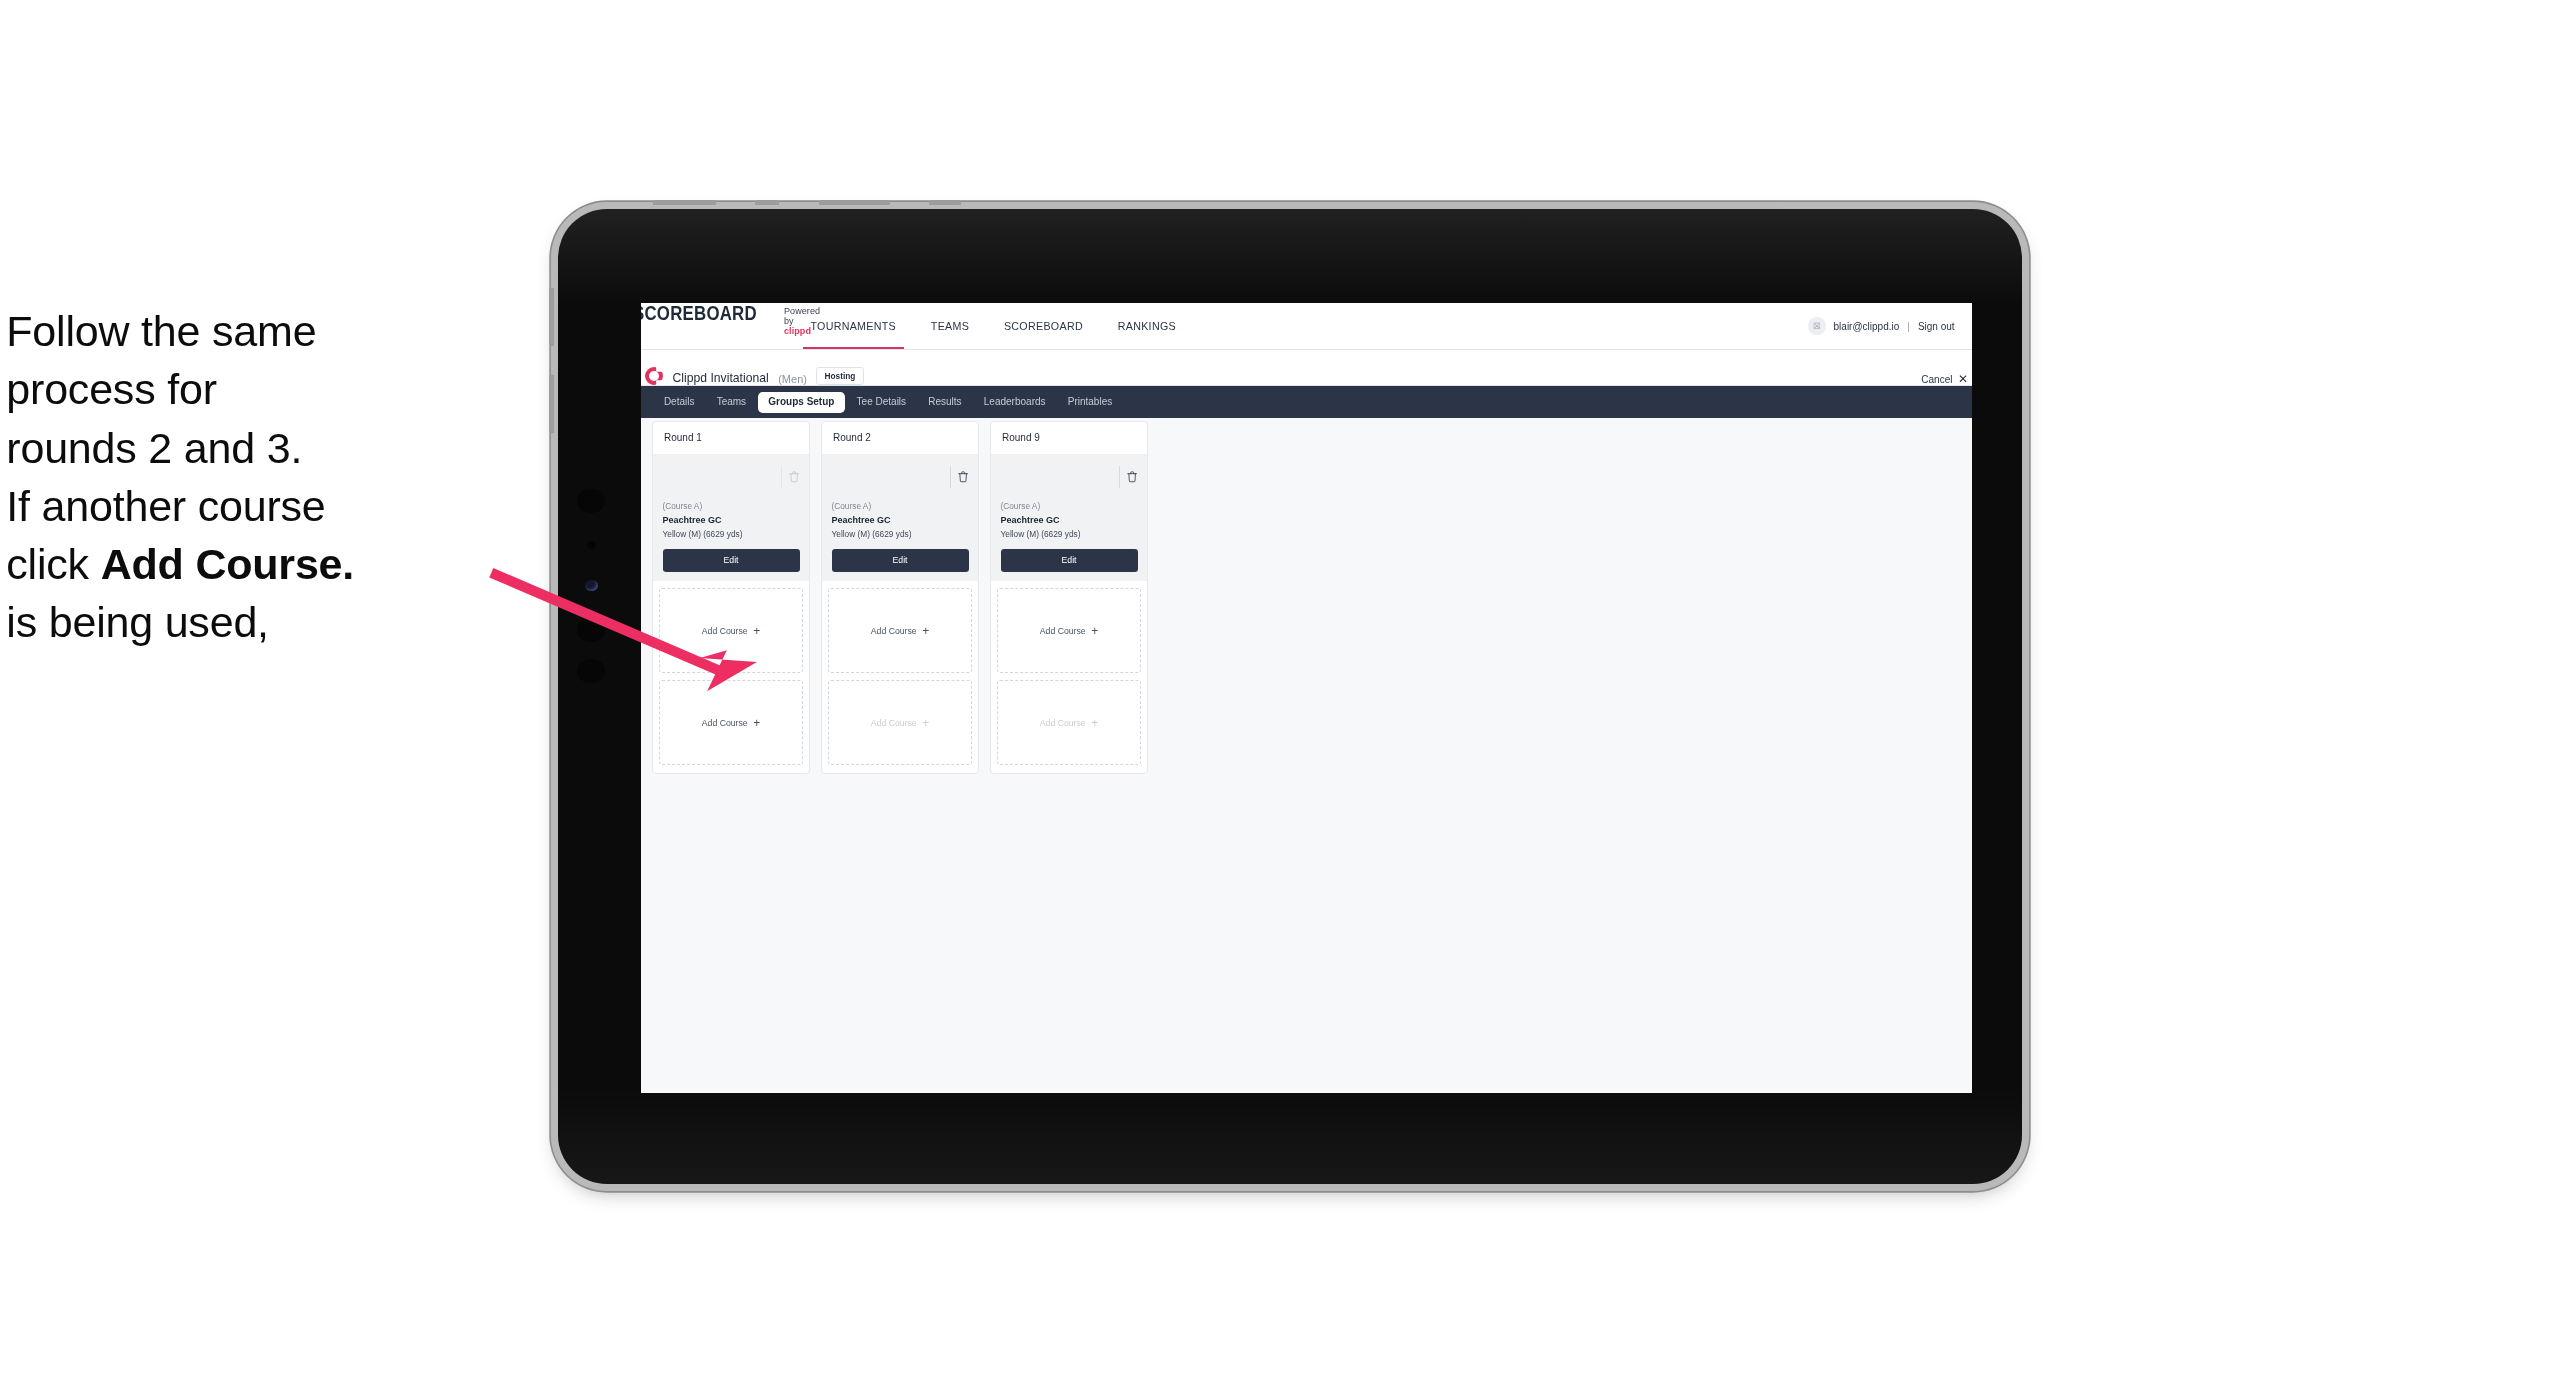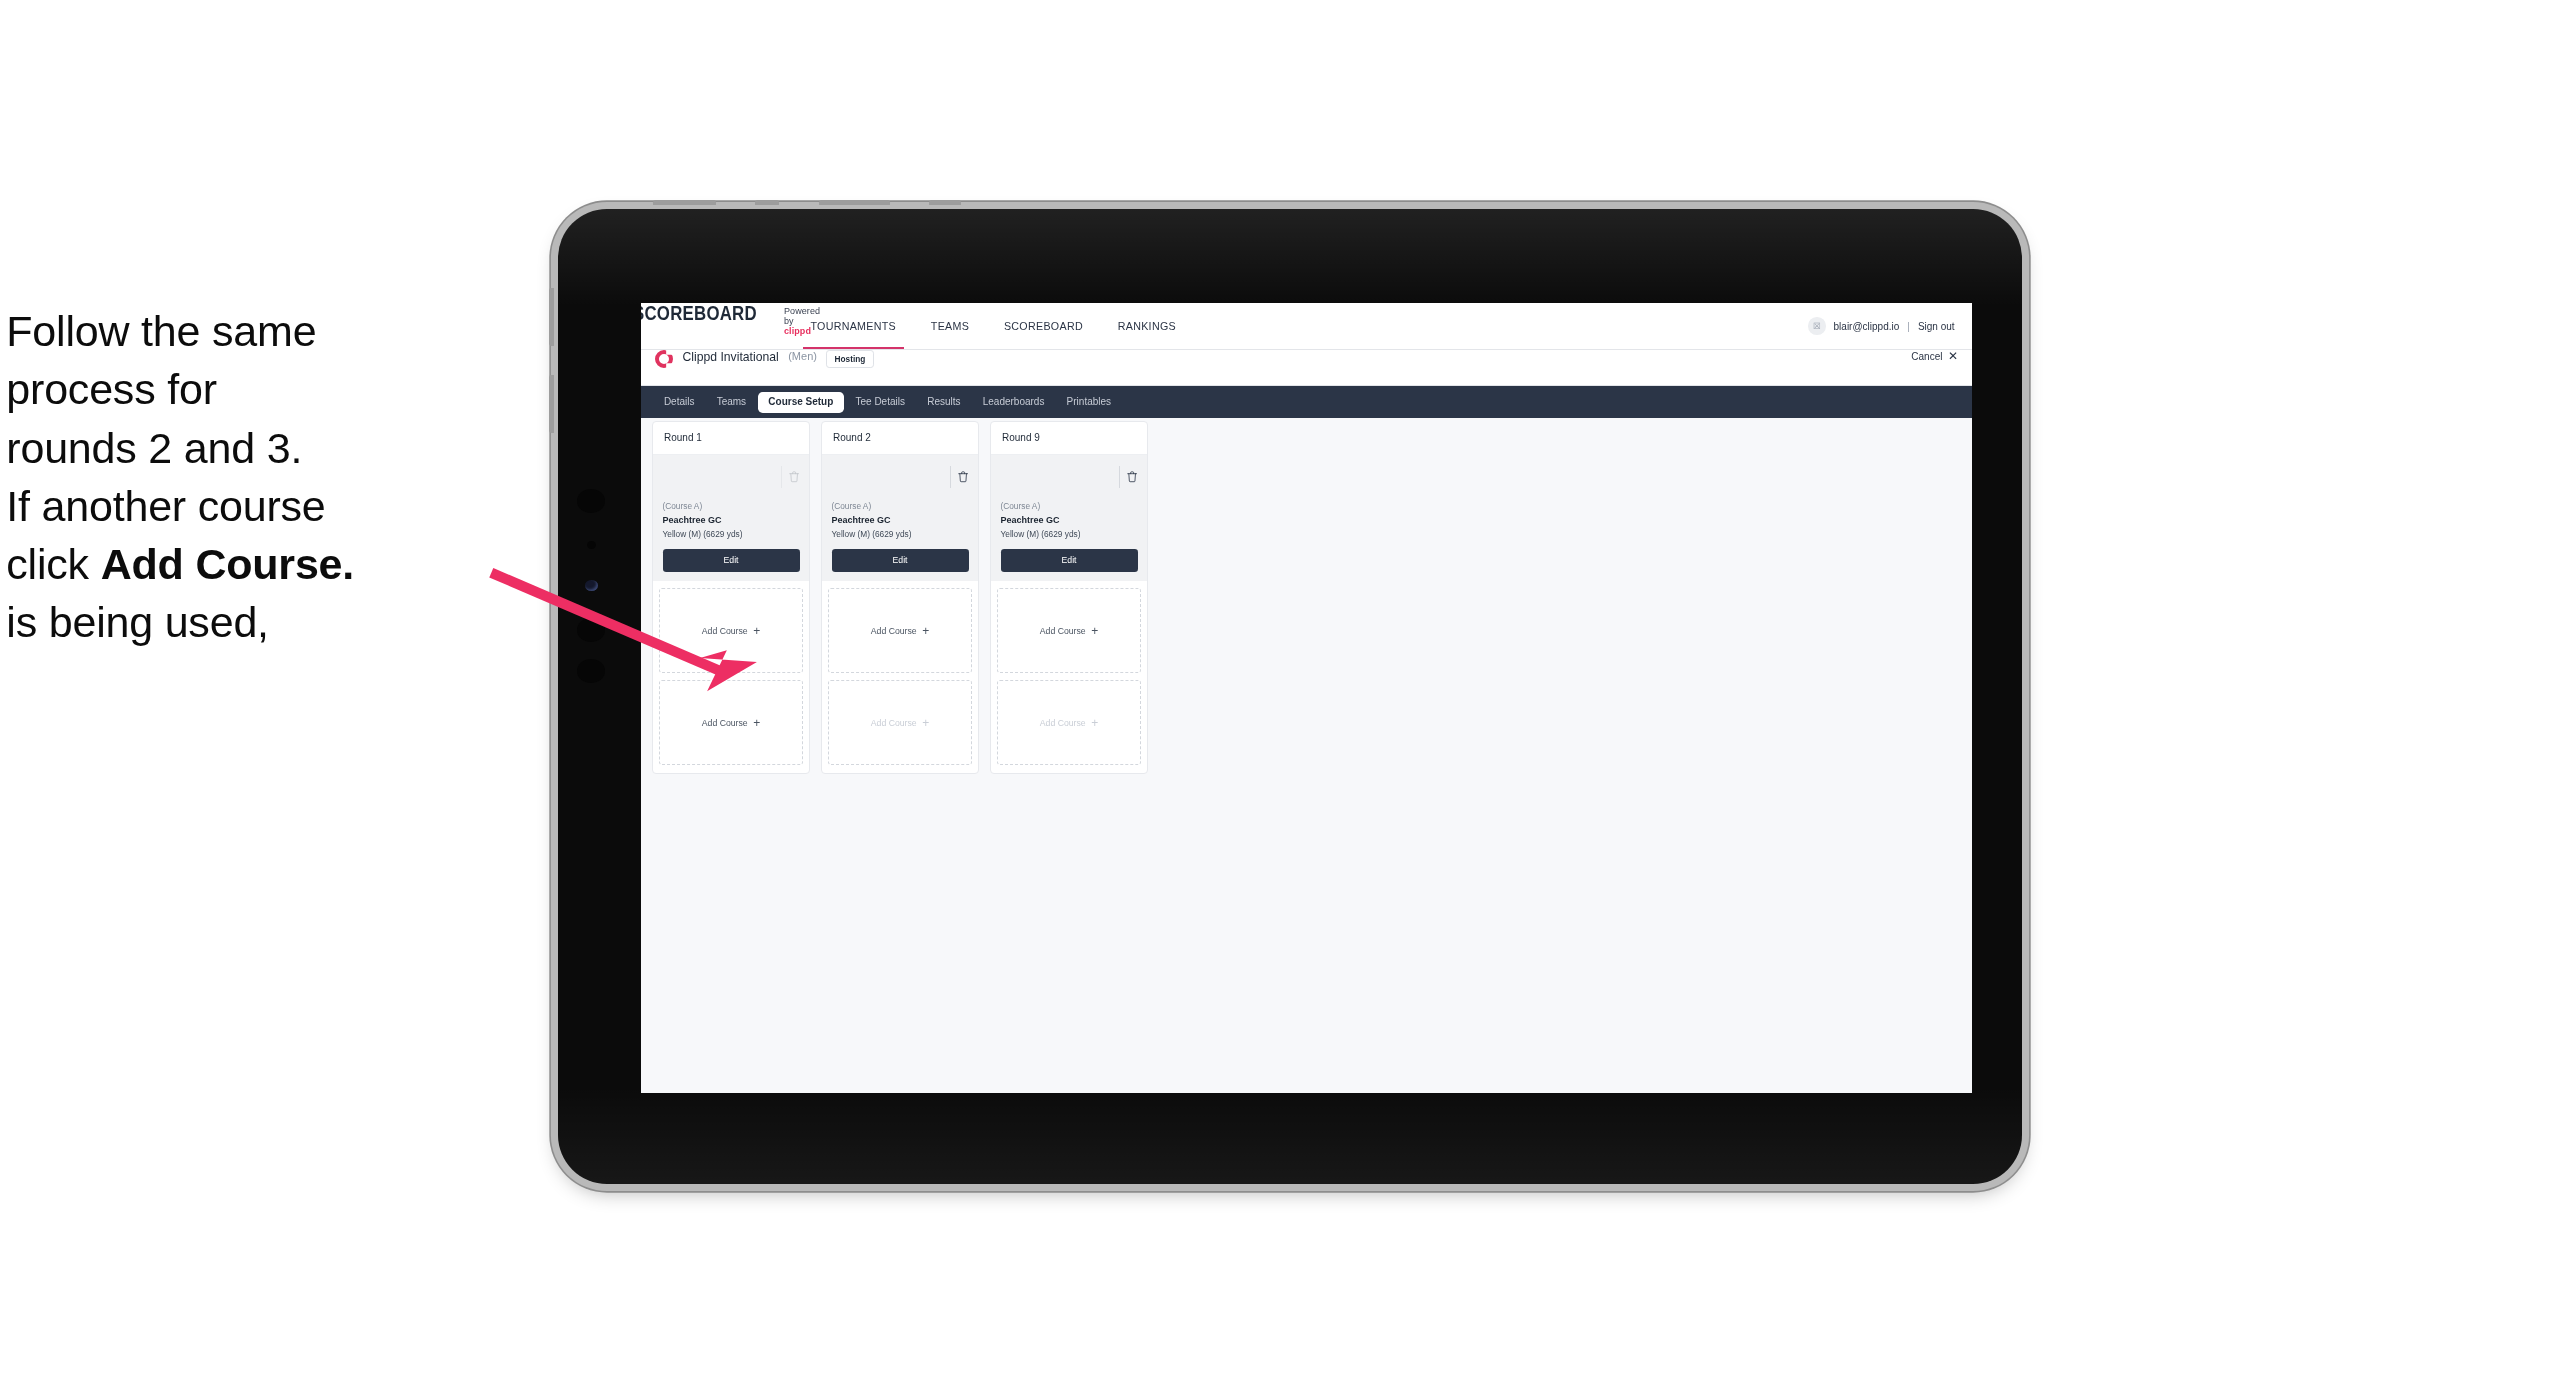--- a/index.html
+++ b/index.html
@@ -100,22 +100,22 @@
   }
   .avatar {
     width: 17.4px; height: 17.4px; border-radius: 50%; background:#eceef1;
     display:flex; align-items:center; justify-content:center; color:#98a0ad; font-size:8.7px;
   }
   .nav-sep { color:#9aa2af; }
   .signout { cursor:pointer; }
 
   
   .tbar {
-    height: 36px; background:#ffffff; display:flex; align-items:flex-start;
-    padding: 0 14px; border-bottom:0.8px solid #e3e5e9; gap: 9.5px;
+    height: 36px; background:#ffffff; display:flex; align-items:flex-end;
+    padding: 0 4px; border-bottom:0.8px solid #e3e5e9; gap: 9.5px;
   }
   .clogo {
     width: 18px; height: 18px; position:relative; flex: none;
   }
   .clogo::before{
     content:''; position:absolute; inset:0; border-radius:50%;
     border: 4.7px solid #e0335f;
     clip-path: polygon(0 0, 62% 0, 62% 26%, 100% 26%, 100% 74%, 62% 74%, 62% 100%, 0 100%);
   }
   .tname { font-size: 12.2px; color:#1f2937; font-weight:400; }
@@ -228,21 +228,21 @@
         <span class="hosting">Hosting</span>
         <div class="tbar-right">
           <span>Cancel</span>
           <span class="xicon">✕</span>
         </div>
       </div>
 
       <div class="tabstrip">
         <div class="tab">Details</div>
         <div class="tab">Teams</div>
-        <div class="tab active">Course Setup</div>
+        <div class="tab active">Groups Setup</div>
         <div class="tab">Tee Details</div>
         <div class="tab">Results</div>
         <div class="tab">Leaderboards</div>
         <div class="tab">Printables</div>
       </div>
 
       <div class="content">
 
         <div class="roundcol r1">
           <div class="roundhead">Round 1</div>

